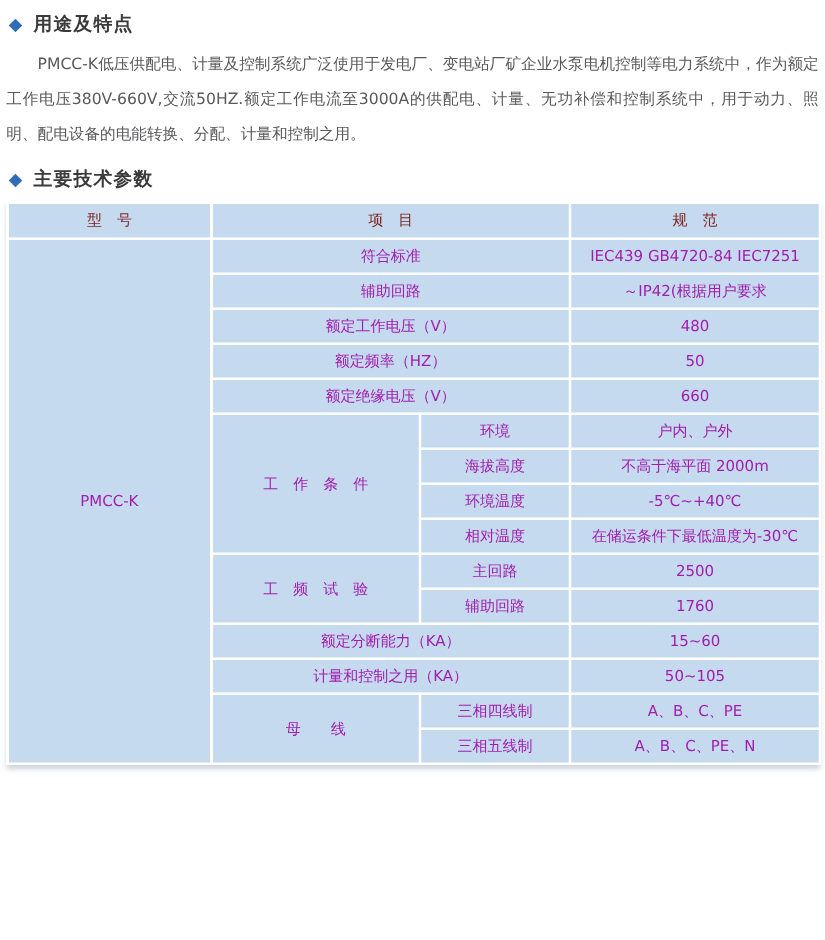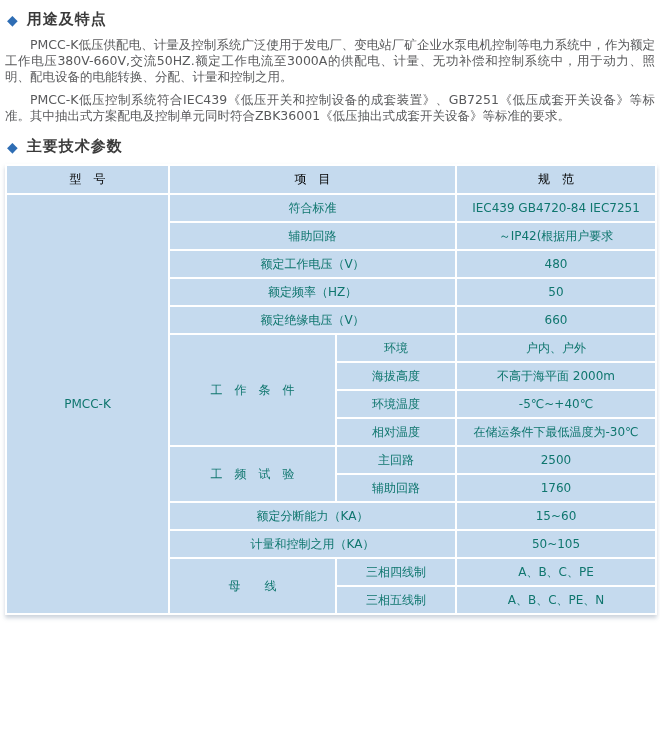--- a/index.html
+++ b/index.html
@@ -16,58 +16,57 @@
     display: flex; align-items: center;
     font-size: 15px; font-weight: bold; color: #3a3a3a;
     margin: 2px 0 8px 2px; letter-spacing: 1px;
   }
   .diamond {
     color: #2e6db4; font-size: 14px; margin-right: 8px;
     font-style: normal; line-height: 1;
   }
   .body-text {
     font-size: 12.5px; color: #58595b;
-    line-height: 16px; text-align: justify;
+    line-height: 28px; text-align: justify;
     text-indent: 2em; margin: 0 0 7px 0;
   }
   .spacer { height: 4px; }
 
   table.spec {
     border-collapse: collapse;
     width: 650px; table-layout: fixed;
     margin-top: 6px;
     box-shadow: 0 3px 4px rgba(110, 130, 155, 0.35);
   }
   table.spec th, table.spec td {
     background: #c5daee;
     border: 2px solid #ffffff;
-    color: #0f766e;
+    color: #a21caf;
     font-size: 12px;
     font-weight: normal;
     text-align: center;
     vertical-align: middle;
     height: 28px;
     padding: 1px 4px;
     overflow: hidden;
     white-space: nowrap;
   }
-  table.spec th { height: 29px; color: #000000; }
+  table.spec th { height: 29px; color: #7f1d1d; }
 </style>
 </head>
 <body>
 
 <div class="page">
 
   <div class="heading">
     <i class="diamond">◆</i>
     <span>用途及特点</span>
   </div>
 
   <p class="body-text">PMCC-K低压供配电、计量及控制系统广泛使用于发电厂、变电站厂矿企业水泵电机控制等电力系统中，作为额定工作电压380V-660V,交流50HZ.额定工作电流至3000A的供配电、计量、无功补偿和控制系统中，用于动力、照明、配电设备的电能转换、分配、计量和控制之用。</p>
-  <p class="body-text">PMCC-K低压控制系统符合IEC439《低压开关和控制设备的成套装置》、GB7251《低压成套开关设备》等标准。其中抽出式方案配电及控制单元同时符合ZBK36001《低压抽出式成套开关设备》等标准的要求。</p>
 
   <div class="spacer"></div>
 
   <div class="heading">
     <i class="diamond">◆</i>
     <span>主要技术参数</span>
   </div>
 
   <table class="spec">
     <colgroup>

